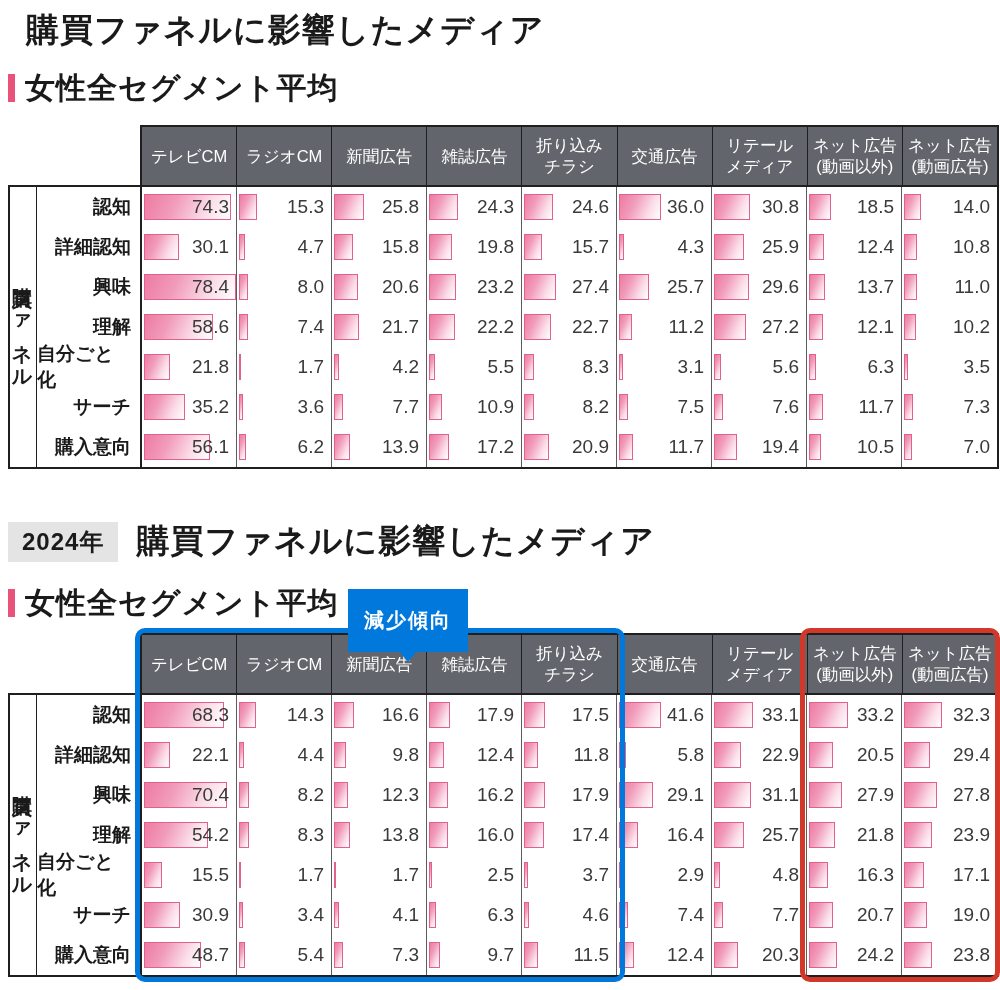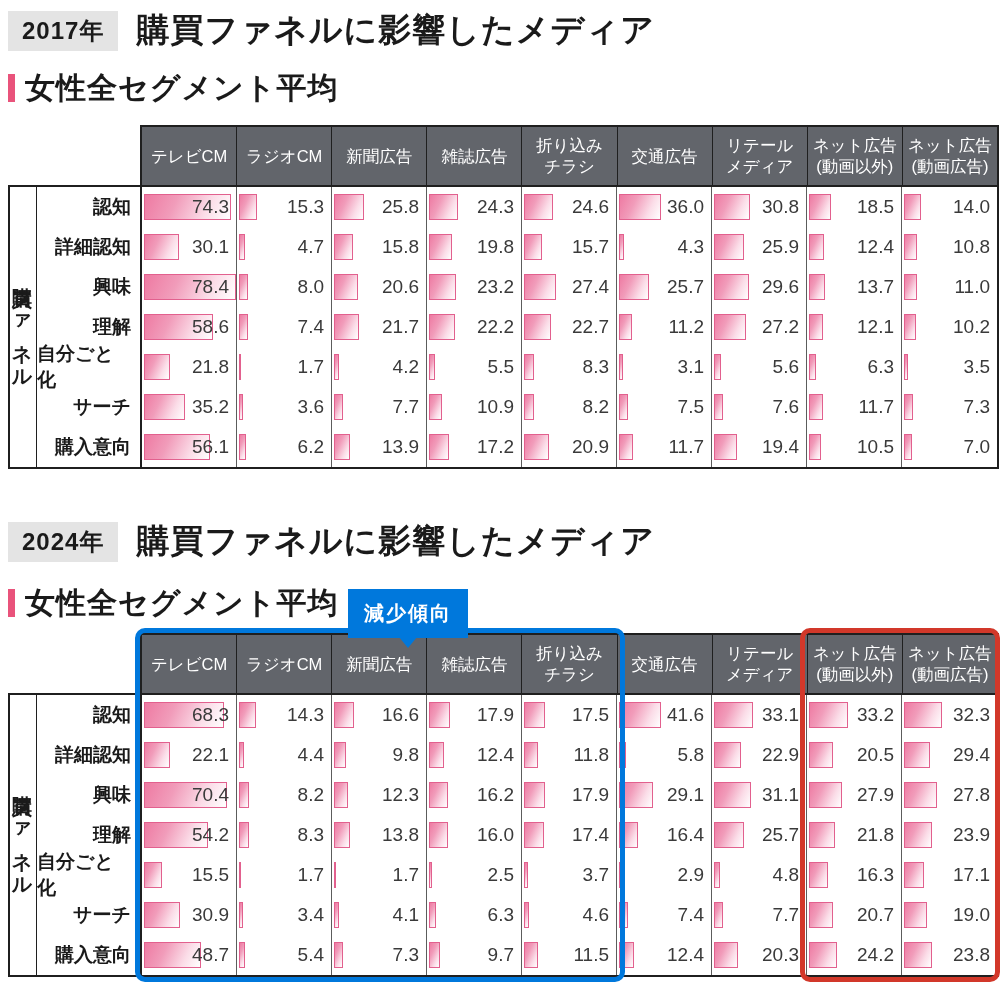--- a/index.html
+++ b/index.html
@@ -48,32 +48,31 @@
 
   .anno-box { position:absolute; top:-5px; height:calc(100% + 10px);
               border:5px solid #000; border-radius:10px; z-index:3; pointer-events:none; }
   .anno-box.decrease { left:127px; width:490px; }
   .anno-box.increase { left:792px; width:200px; }
 
   .anno-badge { position:absolute; top:-44px; z-index:4; display:flex; flex-direction:column;
                 align-items:center; }
   .anno-badge.decrease { left:340px; }
   .anno-badge.increase { left:822px; }
-  .anno-badge .pill { color:#fff; font-size:20px; font-weight:700; padding:11px 16px;
+  .anno-badge .pill { color:#fff; font-size:20px; font-weight:700; padding:18px 16px;
                       letter-spacing:2px; }
   .anno-badge .tri { width:0; height:0; border-left:9px solid transparent;
                      border-right:9px solid transparent; border-top:11px solid #000;
                      margin-top:-1px; }
 </style>
 </head>
 <body>
 
 <div class="section first">
   <div class="title-row">
-    <span class="year-badge">2017年</span>
     <h1 class="main-title">購買ファネルに影響したメディア</h1>
   </div>
   <div class="subtitle-row">
     <span class="accent-bar"></span>
     <h2 class="subtitle">女性全セグメント平均</h2>
   </div>
   <div class="tblwrap">
     <div class="thead">
         <div class="hcell">テレビCM</div>
         <div class="hcell">ラジオCM</div>

